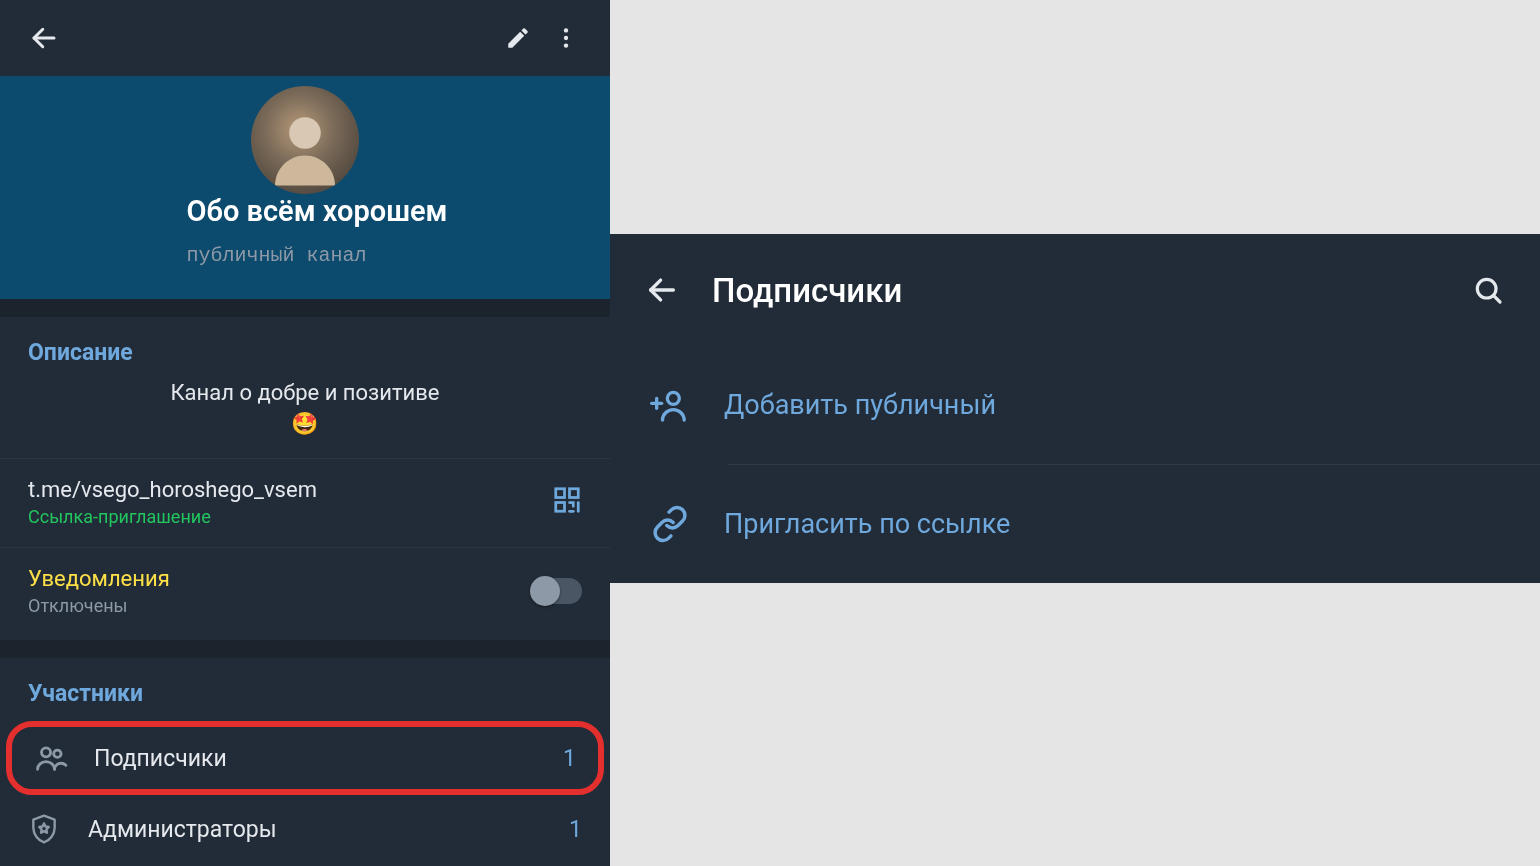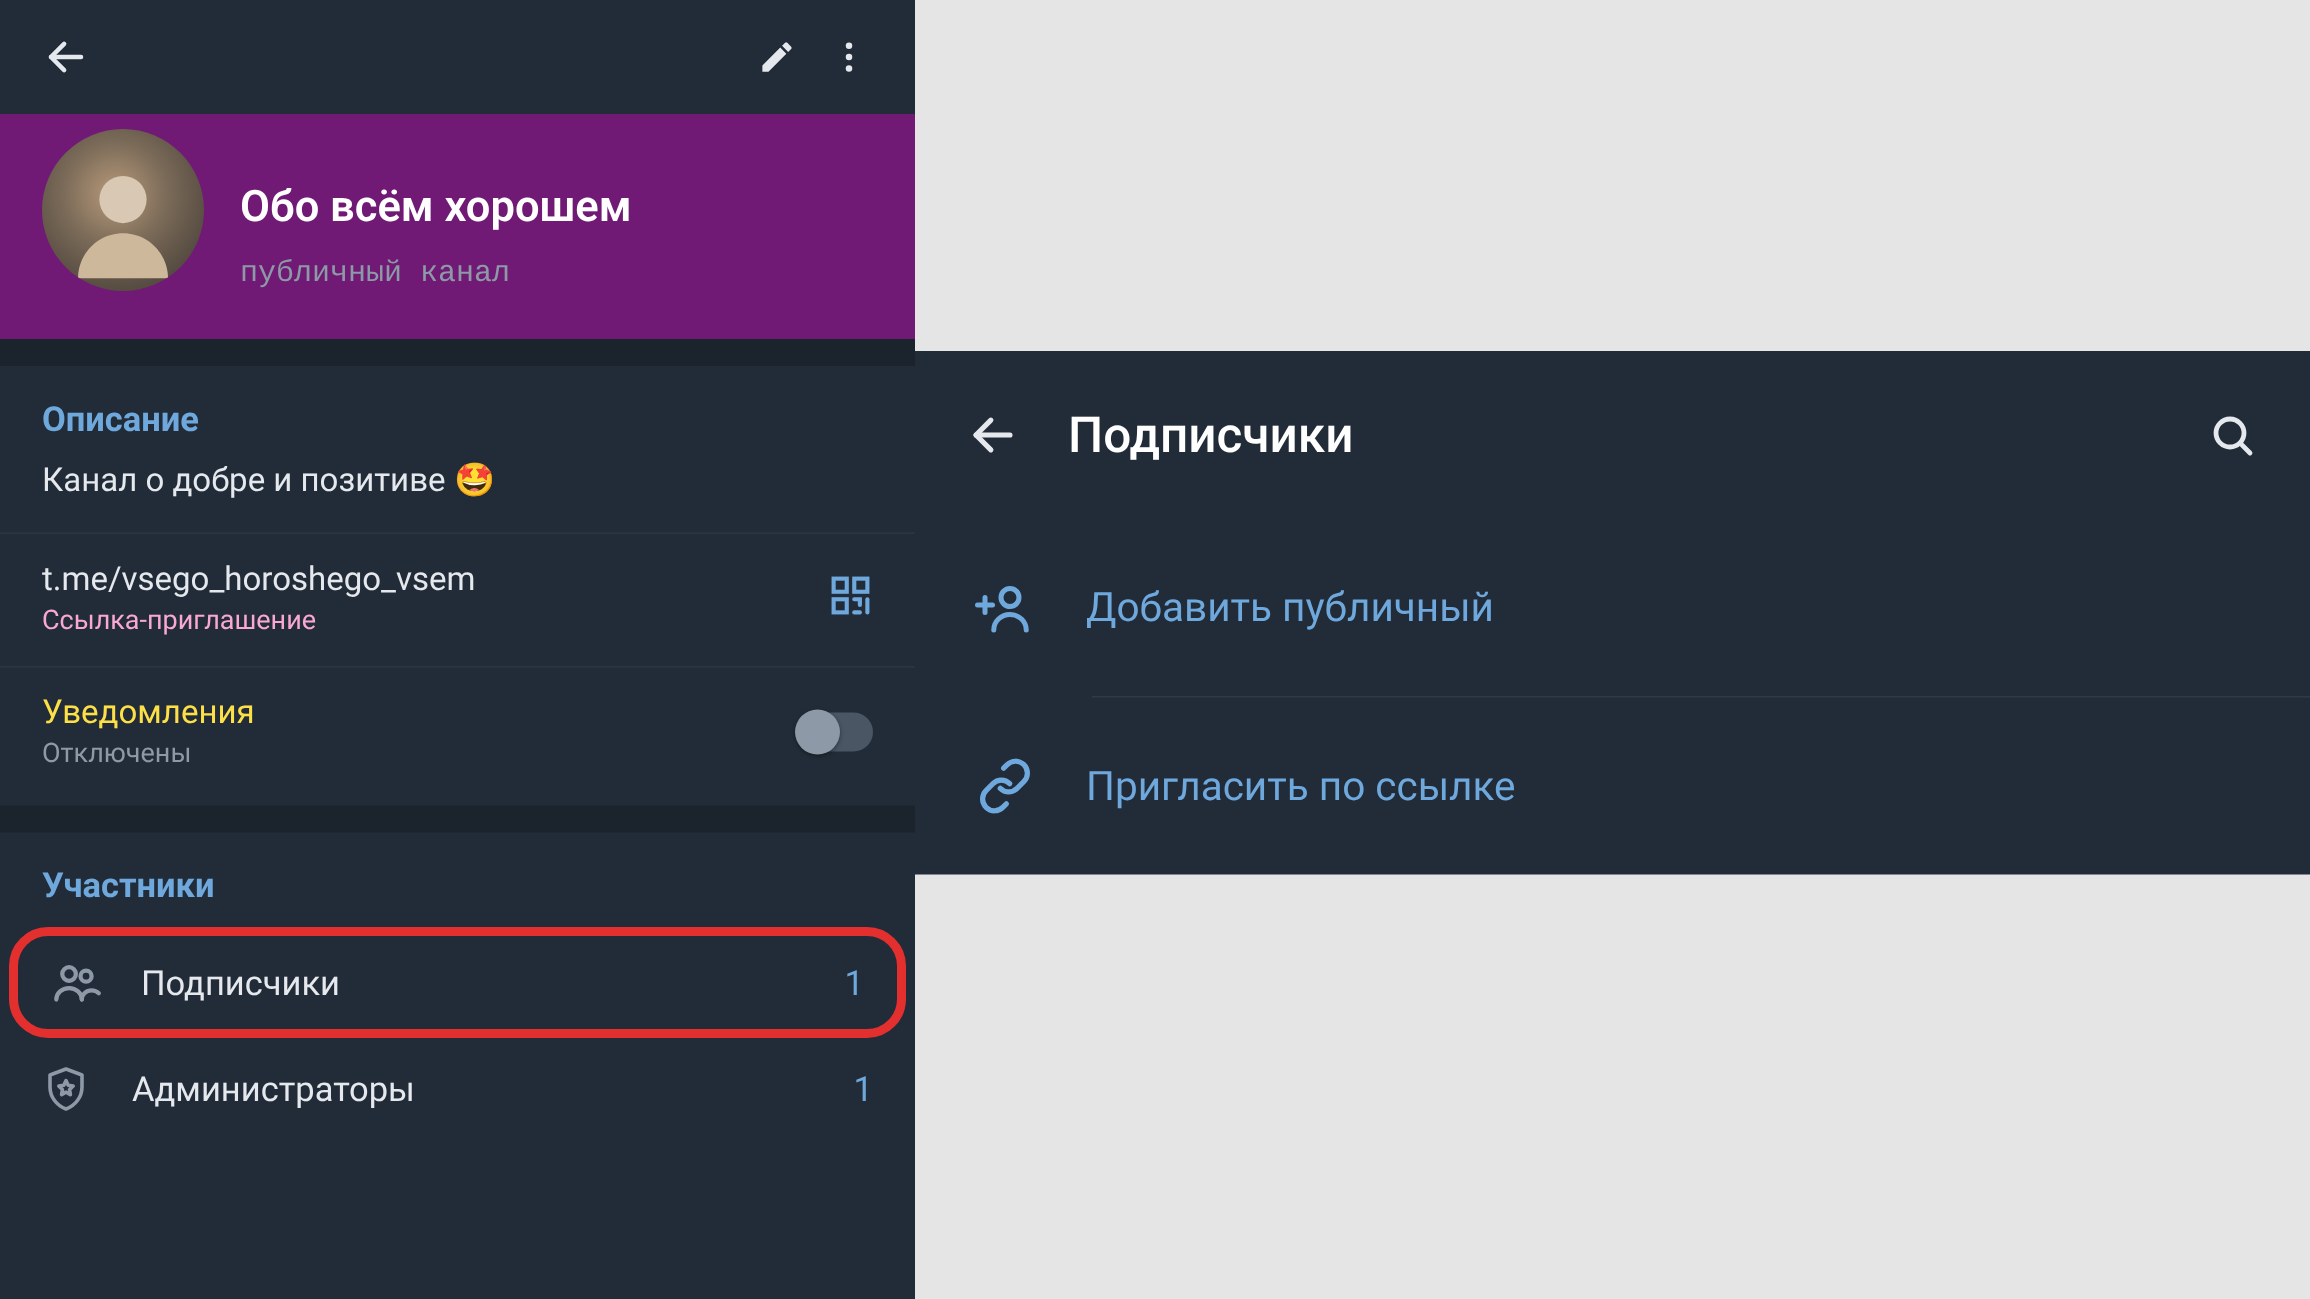--- a/index.html
+++ b/index.html
@@ -8,38 +8,38 @@
 
   .left-pane { width: 610px; height: 866px; background: #222c38; color: #e5e9ed; display: flex; flex-direction: column; }
   .right-pane { width: 930px; height: 866px; background: #e5e5e5; display: flex; flex-direction: column; }
 
   
   .topbar { display: flex; align-items: center; height: 76px; padding: 0 20px; }
   .topbar .spacer { flex: 1; }
   .icon-btn { width: 48px; height: 48px; display: flex; align-items: center; justify-content: center; color: #e5e9ed; border-radius: 50%; }
   .icon-btn svg { display: block; }
 
-  .profile { display: flex; align-items: flex-end; padding: 10px 28px 32px 28px; background: #701a75; }
+  .profile { display: flex; align-items: center; padding: 10px 28px 32px 28px; background: #0c4a6e; flex-direction: column; }
   .avatar { width: 108px; height: 108px; border-radius: 50%; background: radial-gradient(circle at 45% 40%, #b89a7a 0%, #7a6a58 40%, #3a3430 100%); display:flex; align-items:center; justify-content:center; overflow:hidden; }
   .avatar svg { transform: translateY(8px); }
   .profile-text { margin-left: 24px; }
   .channel-name { font-size: 29px; font-weight: 600; color: #fff; }
   .channel-type { font-size: 20px; color: #8d99a6; margin-top: 16px; font-family: Liberation Mono, monospace; }
 
   .divider-thick { height: 18px; background: #1b232d; }
 
   .section { padding: 22px 28px 4px 28px; }
   .section-title { color: #6fa8dc; font-size: 23px; font-weight: 700; margin-bottom: 14px; }
-  .description-text { font-size: 22px; color: #e5e9ed; display: flex; align-items: center; gap: 6px; }
+  .description-text { font-size: 22px; color: #e5e9ed; display: flex; align-items: center; gap: 6px; flex-direction: column; }
   .description-text .emoji { font-size: 22px; }
 
   .link-row { display: flex; align-items: center; padding: 18px 28px 8px 28px; border-top: 1px solid #2a3644; margin-top: 18px; }
   .link-text { flex: 1; }
   .link-url { font-size: 22px; color: #e5e9ed; }
-  .link-caption { font-size: 18px; color: #f9a8d4; margin-top: 4px; }
+  .link-caption { font-size: 18px; color: #22c55e; margin-top: 4px; }
   .qr-icon { color: #6fa8dc; }
 
   .notif-row { display: flex; align-items: center; padding: 18px 28px 24px 28px; border-top: 1px solid #2a3644; margin-top: 12px; }
   .notif-text { flex: 1; }
   .notif-title { font-size: 22px; color: #fde047; }
   .notif-sub { font-size: 18px; color: #8d99a6; margin-top: 4px; }
   .toggle { width: 50px; height: 26px; border-radius: 13px; background: #4a5664; position: relative; }
   .toggle .knob { width: 30px; height: 30px; border-radius: 50%; background: #8d99a6; position: absolute; top: -2px; left: -2px; box-shadow: 0 1px 3px rgba(0,0,0,.4); }
 
   .list-row { display: flex; align-items: center; padding: 18px 28px; color: #e5e9ed; position:relative; }

